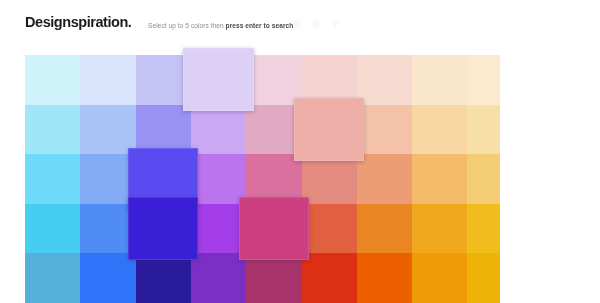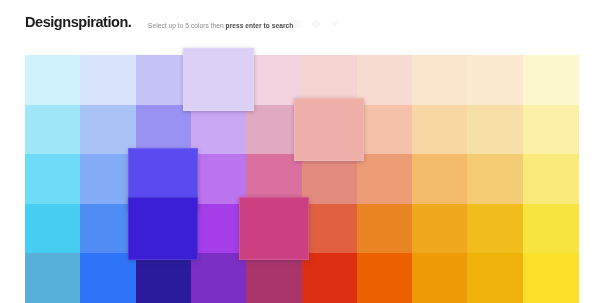--- a/index.html
+++ b/index.html
@@ -8,21 +8,21 @@
   html, body {
     width: 600px;
     height: 303px;
     overflow: hidden;
     background: #ffffff;
     font-family: "Liberation Sans", sans-serif;
   }
 
   #app {
     position: relative;
-    width: 600px;
+    width: 500px;
     height: 303px;
     background: #ffffff;
     overflow: hidden;
   }
 
   
   .header {
     position: absolute;
     left: 0; top: 0;
     width: 600px;

